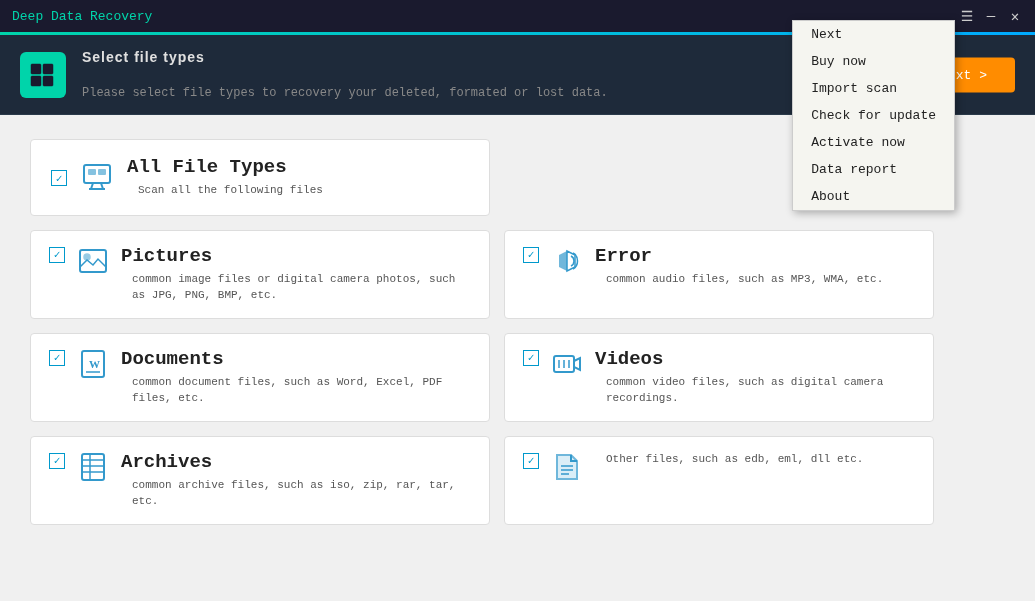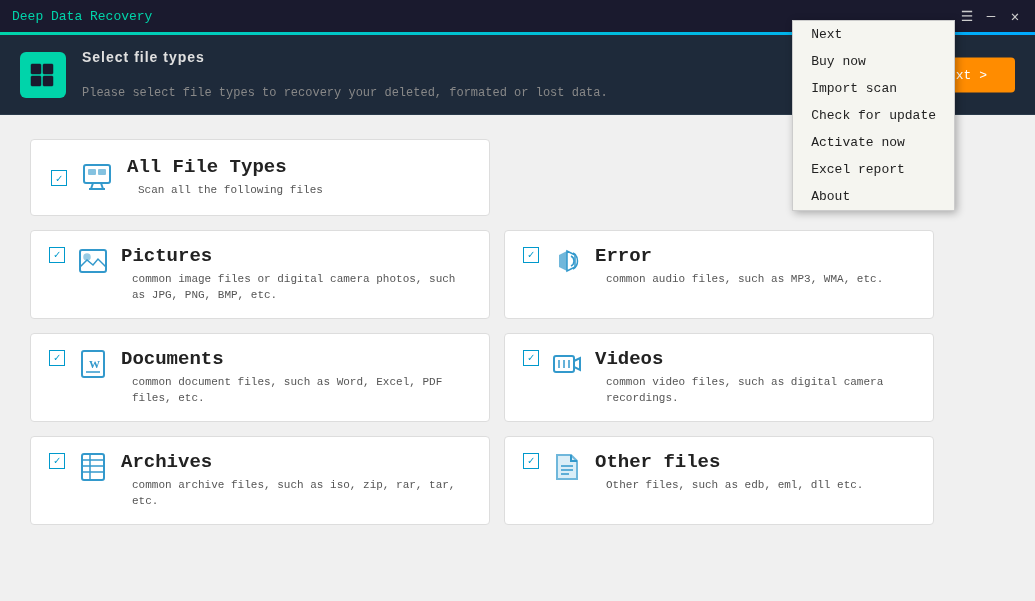--- a/index.html
+++ b/index.html
@@ -328,29 +328,28 @@
       <div class="card-icon">
         <svg width="32" height="32" viewBox="0 0 32 32" fill="none" xmlns="http://www.w3.org/2000/svg">
           <path d="M6 4 L6 28 L26 28 L26 10 L20 4 Z" stroke="#3399cc" stroke-width="2" fill="#cce8f4" opacity="0.7"></path>
           <path d="M20 4 L20 10 L26 10" stroke="#3399cc" stroke-width="2" fill="none"></path>
           <line x1="10" y1="15" x2="22" y2="15" stroke="#3399cc" stroke-width="1.5"></line>
           <line x1="10" y1="19" x2="22" y2="19" stroke="#3399cc" stroke-width="1.5"></line>
           <line x1="10" y1="23" x2="18" y2="23" stroke="#3399cc" stroke-width="1.5"></line>
         </svg>
       </div>
       <div class="card-text">
-        <h3>Other files</h3>
         <p>Other files, such as edb, eml, dll etc.</p>
       </div>
     </div>
 
   </div>
 </div>
 
 <div class="dropdown-menu">
   <div class="dropdown-menu-item">Next</div>
   <div class="dropdown-menu-item">Buy now</div>
   <div class="dropdown-menu-item">Import scan</div>
   <div class="dropdown-menu-item">Check for update</div>
   <div class="dropdown-menu-item">Activate now</div>
-  <div class="dropdown-menu-item">Excel report</div>
+  <div class="dropdown-menu-item">Data report</div>
   <div class="dropdown-menu-item">About</div>
 </div>
 
 </body></html>

